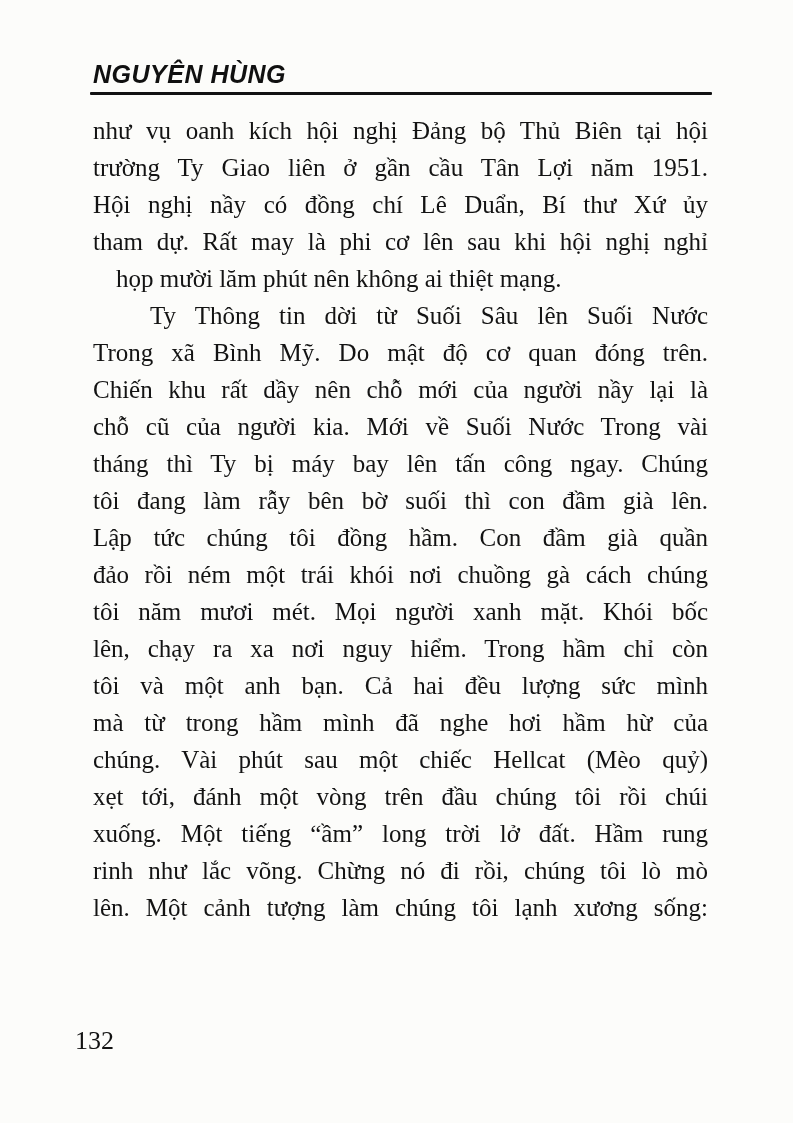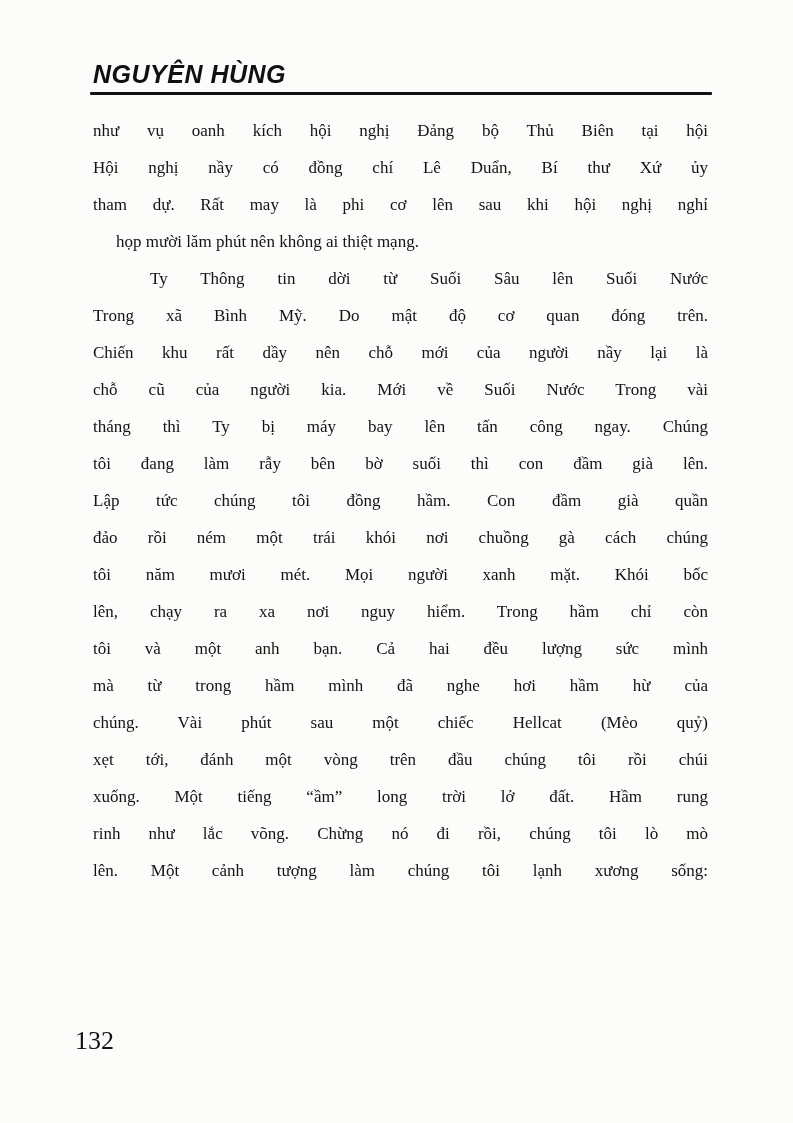--- a/index.html
+++ b/index.html
@@ -37,21 +37,21 @@
     width: 622px;
     height: 3px;
     background: #121212;
     border-radius: 1px;
   }
   .body-text {
     position: absolute;
     left: 93px;
     top: 112px;
     width: 615px;
-    font-size: 17px;
+    font-size: 25px;
     line-height: 37px;
     color: #131313;
   }
   .para { margin: 0; padding: 0; }
   .line {
     text-align: justify;
     text-align-last: justify;
     white-space: normal;
     height: 37px;
     overflow: hidden;
@@ -77,20 +77,21 @@
 <div class="page">
 
   <div class="running-head">NGUYÊN HÙNG</div>
 
   <div class="head-rule"></div>
 
   <div class="body-text">
 
     <div class="para">
       <div class="line">như vụ oanh kích hội nghị Đảng bộ Thủ Biên tại hội</div>
+      <div class="line">trường Ty Giao liên ở gần cầu Tân Lợi năm 1951.</div>
       <div class="line">Hội nghị nầy có đồng chí Lê Duẩn, Bí thư Xứ ủy</div>
       <div class="line">tham dự. Rất may là phi cơ lên sau khi hội nghị nghỉ</div>
       <div class="line short">họp mười lăm phút nên không ai thiệt mạng.</div>
     </div>
 
     <div class="para">
       <div class="line indent">Ty Thông tin dời từ Suối Sâu lên Suối Nước</div>
       <div class="line">Trong xã Bình Mỹ. Do mật độ cơ quan đóng trên.</div>
       <div class="line">Chiến khu rất dầy nên chỗ mới của người nầy lại là</div>
       <div class="line">chỗ cũ của người kia. Mới về Suối Nước Trong vài</div>

